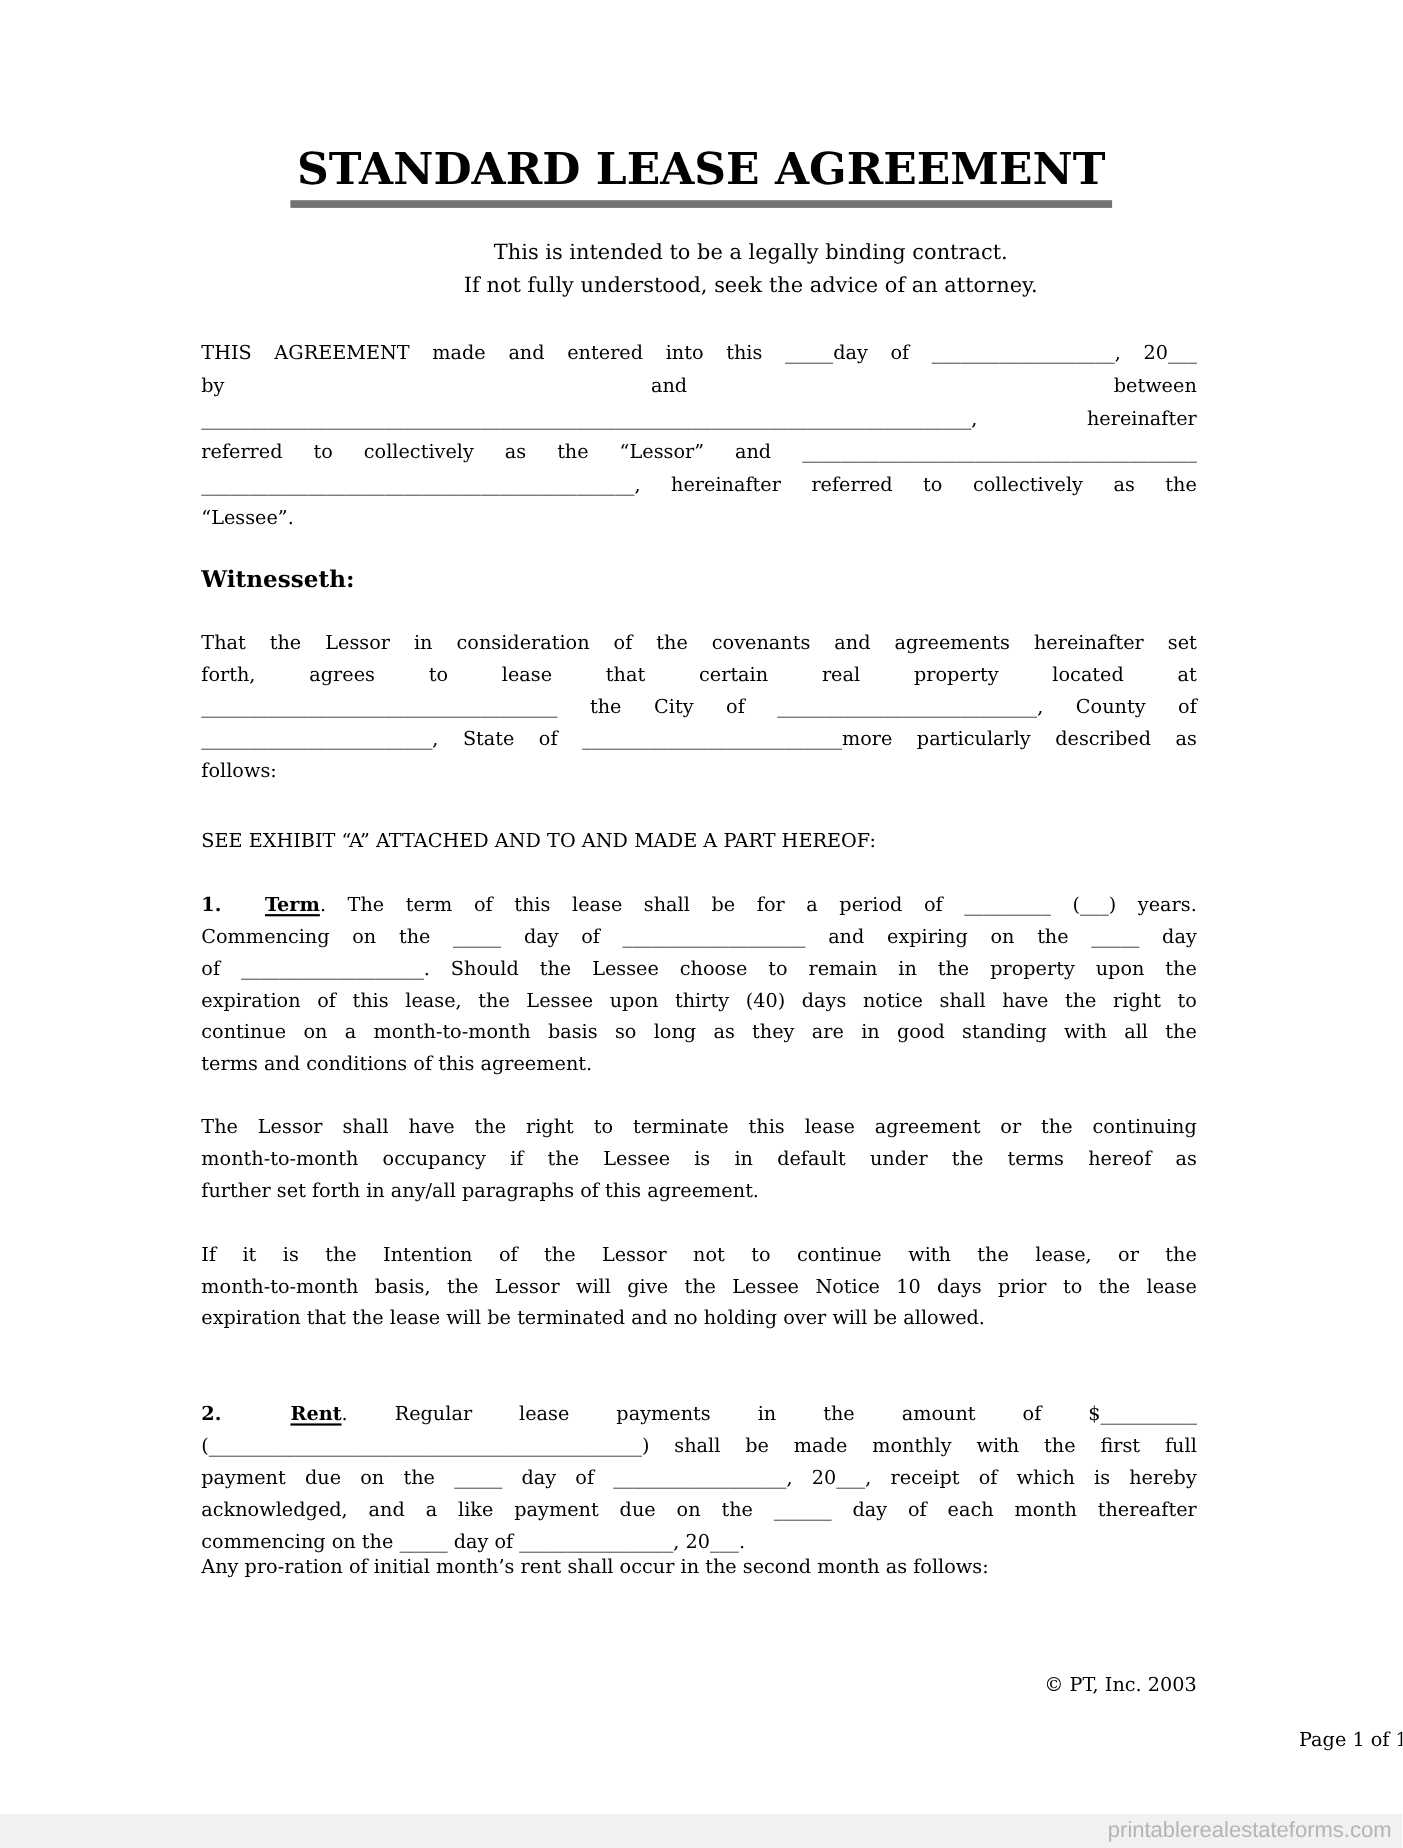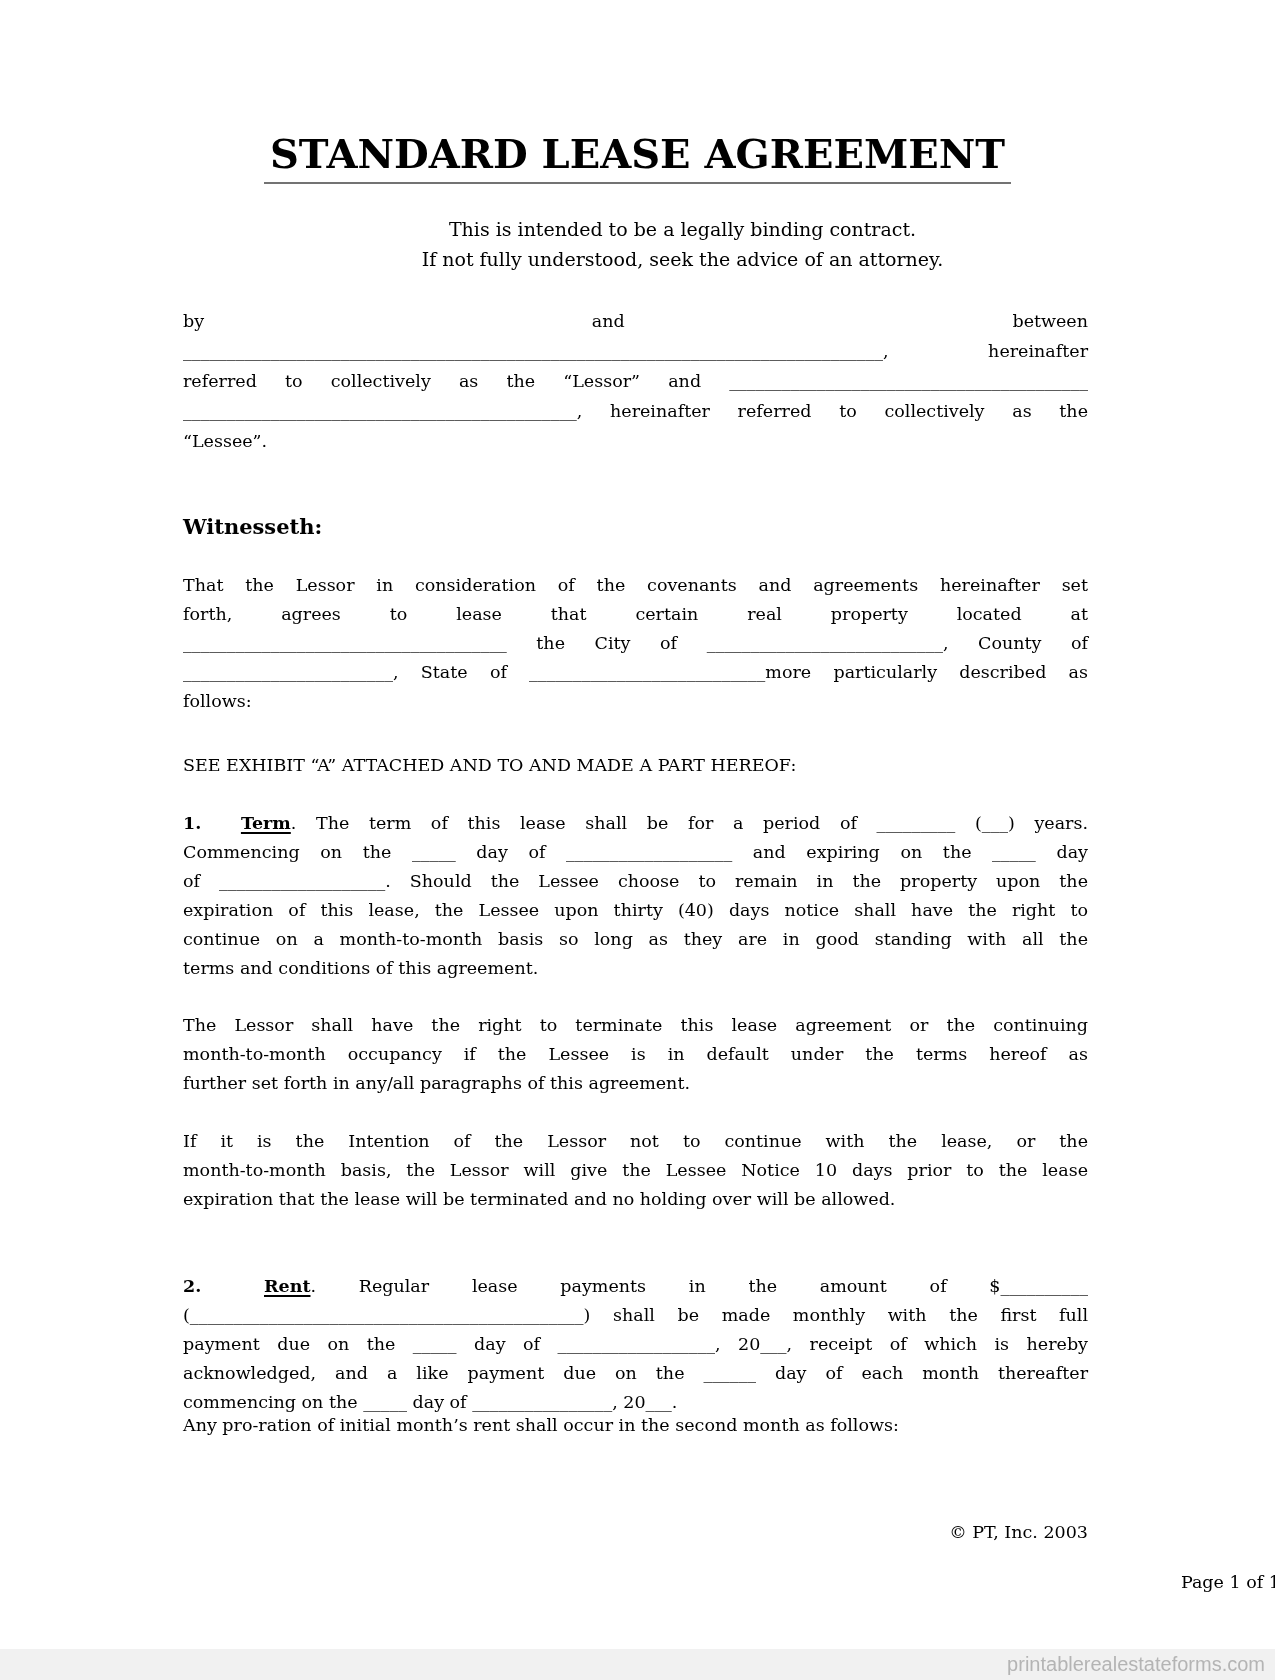--- a/index.html
+++ b/index.html
@@ -17,21 +17,21 @@
   .intro-text { line-height: 30px; }
   .jl { text-align: justify; text-align-last: justify; }
   .ll { text-align: left; text-align-last: left; }
   .title-row { position: absolute; top: 130px; left: 0; width: 100%; text-align: center; }
   .doc-title {
     display: inline-block;
     margin: 0;
     font-size: 40px;
     font-weight: bold;
     line-height: 1.2;
-    border-bottom: 2px solid #737373;
+    border-bottom: 7px solid #737373;
     padding: 0 6px 4px 6px;
   }
   .subtitle {
     position: absolute; top: 214px; left: 0; width: 100%;
     text-align: center; font-size: 19px; line-height: 30px; padding-left: 45px;
   }
   .witnesseth { position: absolute; left: 183px; top: 512px; font-size: 21px; font-weight: bold; line-height: 29px; }
   .b { font-weight: bold; }
   .bu { font-weight: bold; text-decoration: underline; text-decoration-thickness: 1.5px; text-underline-offset: 3px; margin-left: 20px; }
   .copyright { position: absolute; top: 1518px; left: 183px; width: 905px; text-align: right; font-size: 17.5px; line-height: 29px; }
@@ -53,20 +53,21 @@
   <div class="title-row">
     <h1 class="doc-title">STANDARD LEASE AGREEMENT</h1>
   </div>
 
   <div class="subtitle">
     <div>This is intended to be a legally binding contract.</div>
     <div>If not fully understood, seek the advice of an attorney.</div>
   </div>
 
   <div class="abs body-text intro-text" style="top:306px;">
+    <div class="jl">THIS AGREEMENT made and entered into this _____day of ___________________, 20___</div>
     <div class="jl">by and between</div>
     <div class="jl">________________________________________________________________________________, hereinafter</div>
     <div class="jl">referred to collectively as the “Lessor” and _________________________________________</div>
     <div class="jl">_____________________________________________, hereinafter referred to collectively as the</div>
     <div class="ll">“Lessee”.</div>
   </div>
 
   <div class="witnesseth">Witnesseth:</div>
 
   <div class="abs body-text" style="top:571px;">

